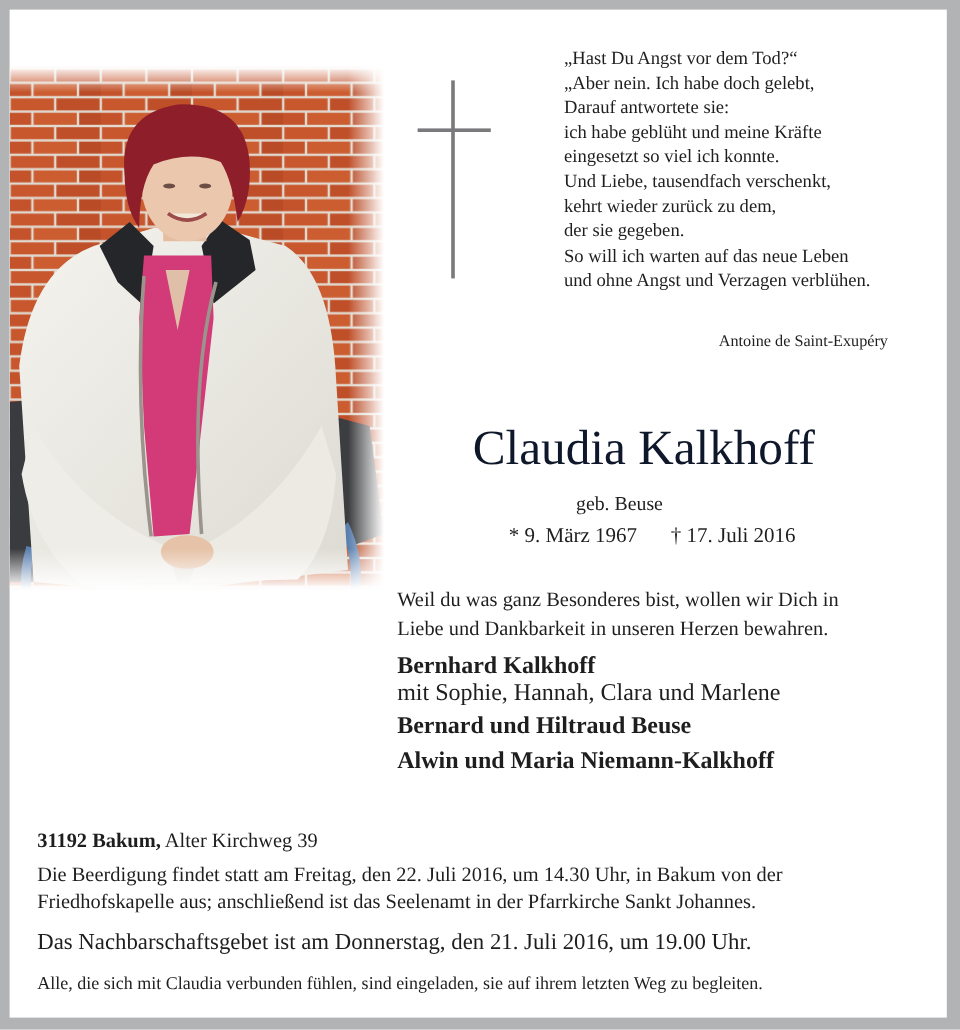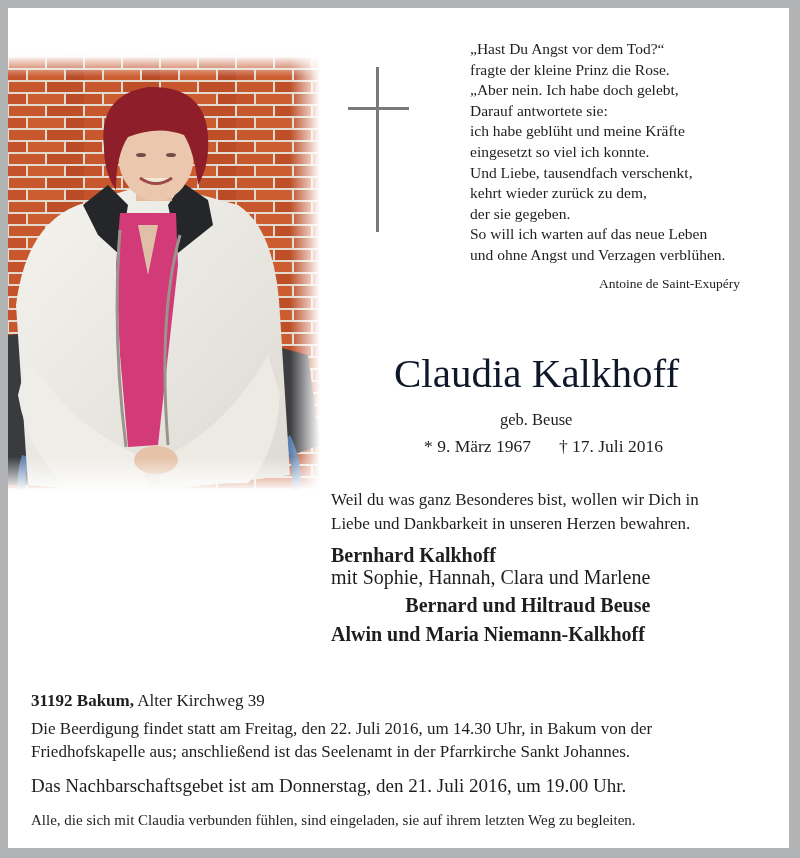--- a/index.html
+++ b/index.html
@@ -58,41 +58,41 @@
     position: absolute; left: 591px; top: 268px;
     font-size: 13.5px; white-space: nowrap;
   }
   
   .name {
     position: absolute; left: 386px; top: 342px;
     font-size: 41px; line-height: 46px; white-space: nowrap;
     color: #0f172a;
   }
   .born-name {
-    position: absolute; left: 492px; top: 402px;
+    position: absolute; left: 472px; top: 402px;
     font-size: 16.5px; white-space: nowrap;
   }
   .dates {
     position: absolute; left: 416px; top: 428px;
     font-size: 17.5px; white-space: nowrap;
   }
   .dates .gap { display: inline-block; width: 28px; }
   
   .tribute {
     position: absolute; left: 323px; top: 480px;
     font-size: 17px; line-height: 24px; white-space: nowrap;
   }
   .mourners {
     position: absolute; left: 323px; top: 536px;
     font-size: 20px; white-space: nowrap;
   }
   .mourners .bold { font-weight: bold; }
   .m1 { line-height: 22px; }
   .m2 { line-height: 22px; }
-  .m3 { line-height: 22px; margin-top: 6px; text-align: right; }
+  .m3 { line-height: 22px; margin-top: 6px; }
   .m4 { line-height: 22px; margin-top: 7px; }
   
   .address {
     position: absolute; left: 23px; top: 683px;
     font-size: 17px; white-space: nowrap;
   }
   .address .bold { font-weight: bold; }
   .funeral {
     position: absolute; left: 23px; top: 709px;
     font-size: 17px; line-height: 23px; white-space: nowrap;
@@ -163,21 +163,20 @@
     <div class="photo-fade-top"></div>
     <div class="photo-fade-right"></div>
     <div class="photo-fade-bottom"></div>
   </div>
 
   <div class="cross-v"></div>
   <div class="cross-h"></div>
 
   <div class="quote">
     <div>„Hast Du Angst vor dem Tod?“</div>
-    <div>fragte der kleine Prinz die Rose.</div>
     <div>„Aber nein. Ich habe doch gelebt,</div>
     <div>Darauf antwortete sie:</div>
     <div>ich habe geblüht und meine Kräfte</div>
     <div>eingesetzt so viel ich konnte.</div>
     <div>Und Liebe, tausendfach verschenkt,</div>
     <div>kehrt wieder zurück zu dem,</div>
     <div>der sie gegeben.</div>
     <div>So will ich warten auf das neue Leben</div>
     <div>und ohne Angst und Verzagen verblühen.</div>
   </div>

